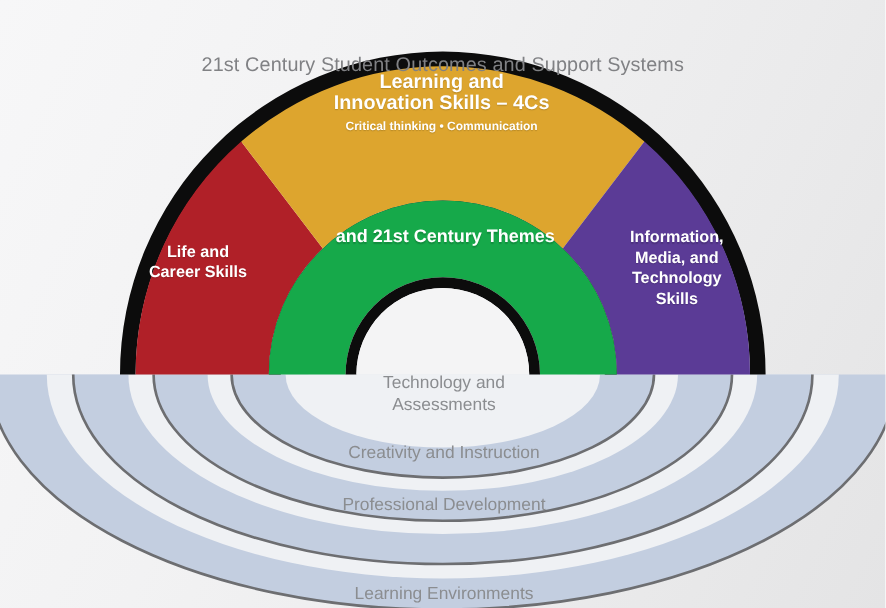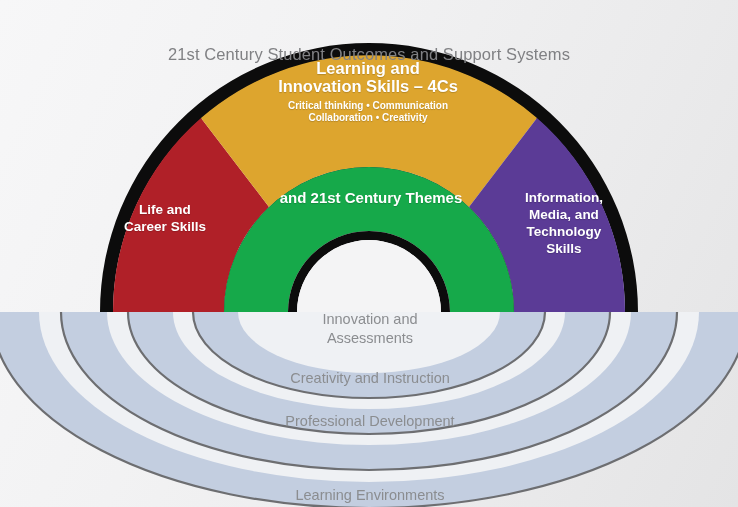--- a/index.html
+++ b/index.html
@@ -174,42 +174,41 @@
 
     <path d="M 297 312 A 72 72 0 0 1 441 312 Z" fill="#f4f4f5"></path>
   </svg>
 
   <div class="page-title">21st Century Student Outcomes and Support Systems</div>
 
   <div class="arc-label" id="lbl-learning">
     <span class="big">Learning and</span>
     <span class="big">Innovation Skills – 4Cs</span>
     <span class="sub">Critical thinking • Communication</span>
-    <span class="sub" style="margin-top:0">Collaboration • Creativity</span>
   </div>
 
   <div class="arc-label" id="lbl-key">
     <br>
     <span>and 21st Century Themes</span>
   </div>
 
   <div class="arc-label" id="lbl-info">
     <span>Information,</span><br>
     <span>Media, and</span><br>
     <span>Technology</span><br>
     <span>Skills</span>
   </div>
 
   <div class="arc-label" id="lbl-life">
     <span>Life and</span><br>
     <span>Career Skills</span>
   </div>
 
   <div class="band-label" id="band-0">
-    <span>Innovation and</span><br>
+    <span>Technology and</span><br>
     <span>Assessments</span>
   </div>
 
   <div class="band-label" id="band-1">Creativity and Instruction</div>
 
   <div class="band-label" id="band-2">Professional Development</div>
 
   <div class="band-label" id="band-3">Learning Environments</div>
 
 </div>

